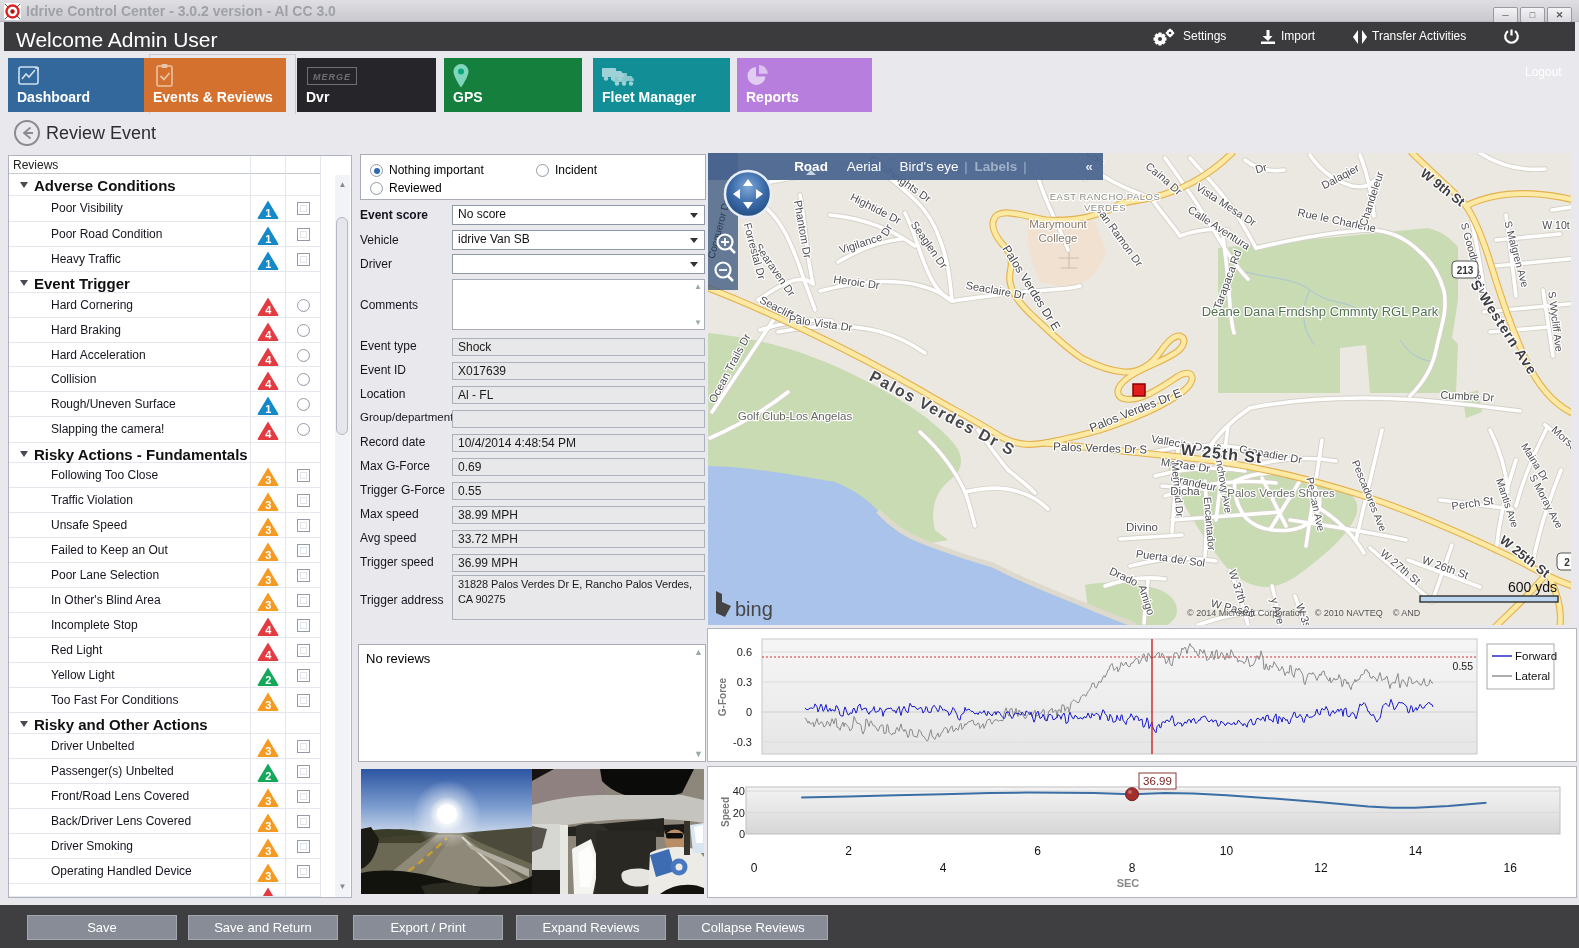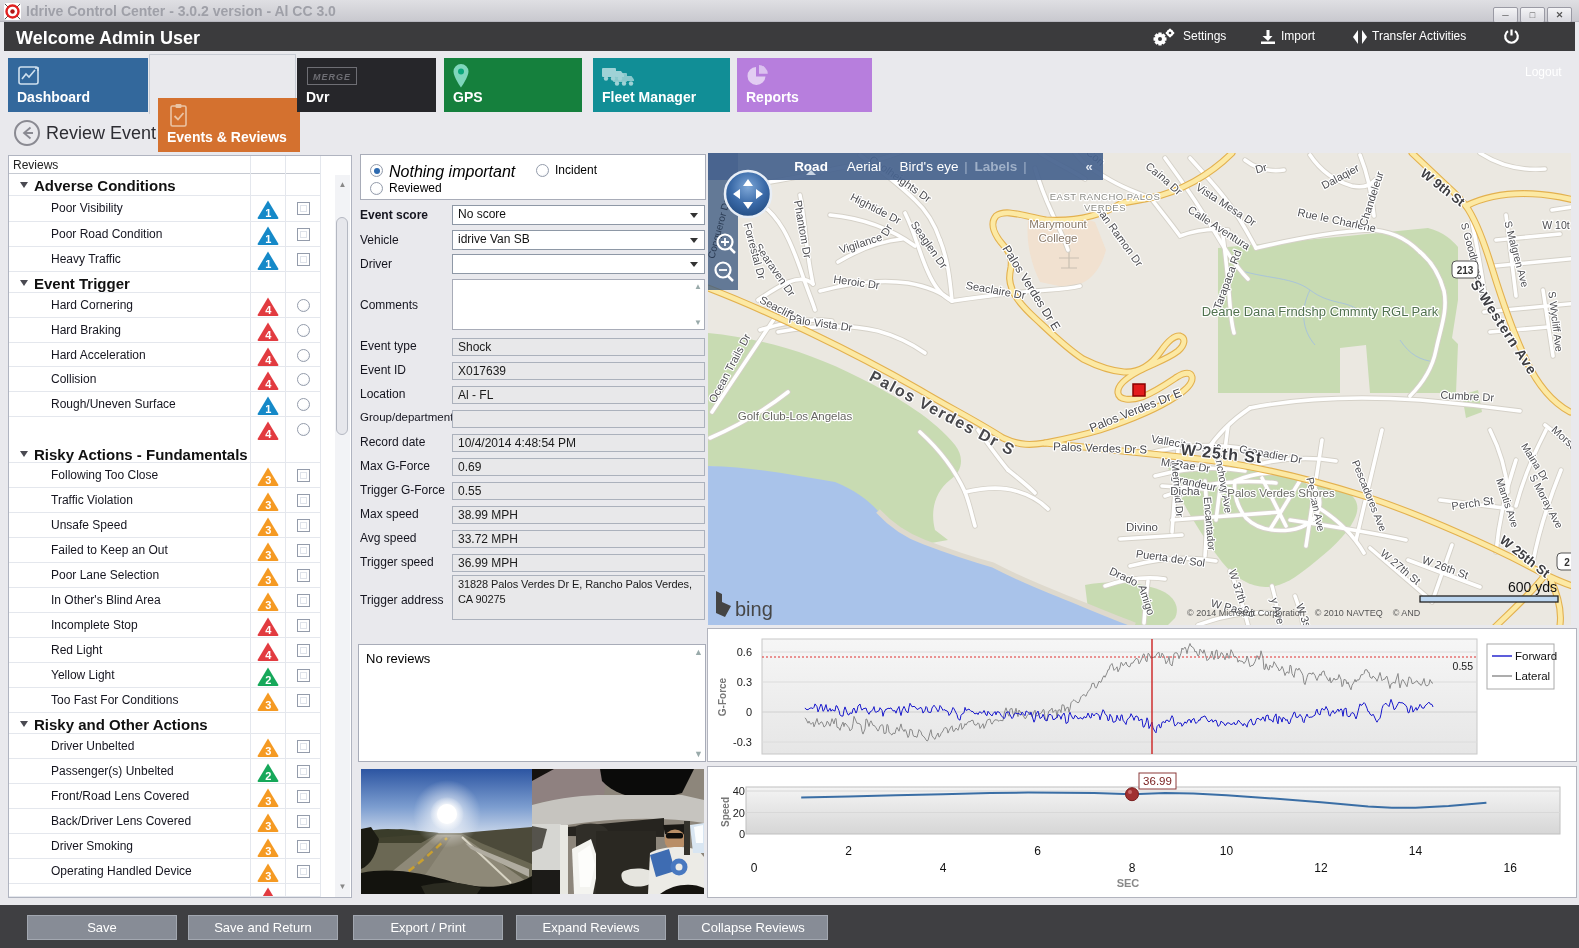--- a/index.html
+++ b/index.html
@@ -3,21 +3,21 @@
 html,body{margin:0;padding:0;width:1579px;height:948px;overflow:hidden;
 font-family:"Liberation Sans",sans-serif;background:#e9e9ed;}
 *{box-sizing:border-box;}
 .abs{position:absolute;}
 .titlebar{position:absolute;left:0;top:0;width:1579px;height:22px;
 background:linear-gradient(#dfdfe3,#c9c9cf);border-bottom:1px solid #b8b8c0;}
 .title-txt{position:absolute;left:26px;top:3px;font-size:14px;font-weight:bold;color:#9fa0a8;}
 .winbtn{position:absolute;top:7px;width:25px;height:16px;background:linear-gradient(#f4f4f6,#d9d9df);
 border:1px solid #9a9aa4;border-radius:2px;color:#555;font-size:9px;text-align:center;line-height:14px;font-weight:bold;}
 .navbar{position:absolute;left:4px;top:22px;width:1571px;height:29px;background:#3b3b3d;}
-.nav-left{position:absolute;left:12px;top:6px;color:#fff;font-size:18px;font-weight:bold;}
+.nav-left{position:absolute;left:12px;top:6px;color:#fff;font-size:21px;}
 .navitem{position:absolute;top:7px;color:#fff;font-size:12px;}
 .tab{position:absolute;top:58px;height:54px;color:#fff;}
 .tab .lbl{position:absolute;left:9px;bottom:7px;font-size:14px;font-weight:bold;}
 .seltab{position:absolute;left:149px;top:54px;width:147px;height:60px;border:1px solid #c8ccd4;border-bottom:none;background:transparent;}
 .backcirc{position:absolute;left:14px;top:120px;width:26px;height:26px;border-radius:50%;border:2px solid #8a8a92;}
 .hdr-txt{position:absolute;left:46px;top:123px;font-size:18px;color:#2d2d33;}
 .tree{position:absolute;left:8px;top:155px;width:344px;height:743px;background:#fff;border:1px solid #b0b4c0;}
 .trow{position:absolute;left:0;width:312px;border-bottom:1px solid #e4e7ed;}
 .grow{font-weight:bold;font-size:15px;color:#111;}
 .irow{font-size:12px;color:#15151f;}
@@ -81,21 +81,21 @@
 </div>
 <div class="seltab"></div>
 <div class="tab" style="left:8px;width:140px;background:#33689c;">
     <svg class="abs" style="left:9px;top:6px" width="24" height="24" viewBox="0 0 24 24">
       <rect x="2" y="3" width="19" height="17" rx="2" fill="none" stroke="#cfe0ee" stroke-width="1.6"></rect>
       <path d="M5,15 l4,-5 3,3 6,-7" stroke="#cfe0ee" stroke-width="1.6" fill="none"></path>
       <path d="M18,4 l3,0 0,3" stroke="#cfe0ee" stroke-width="1.6" fill="none"></path>
     </svg>
     <div class="lbl">Dashboard</div>
   </div>
-<div class="tab" style="left:158px;width:142px;background:#d4712f;margin-top:40px;">
+<div class="tab" style="left:144px;width:142px;background:#d4712f;">
     <svg class="abs" style="left:9px;top:5px" width="24" height="26" viewBox="0 0 24 26">
       <rect x="4" y="3" width="15" height="20" rx="1.5" fill="none" stroke="#eac3a4" stroke-width="1.6"></rect>
       <rect x="8.5" y="1" width="6" height="4" rx="1" fill="#eac3a4"></rect>
       <path d="M7.5,13 l3.5,3.5 5.5,-6.5" stroke="#eac3a4" stroke-width="1.8" fill="none"></path>
     </svg>
     <div class="lbl">Events &amp; Reviews</div>
   </div>
 <div class="tab" style="left:297px;width:139px;background:#26262a;">
     <svg class="abs" style="left:10px;top:9px" width="50" height="18" viewBox="0 0 50 18">
       <rect x="0.5" y="0.5" width="49" height="17" fill="none" stroke="#6e6e74"></rect>
@@ -195,20 +195,21 @@
       <path d="M11,0.5 L21.5,18 a1.5,1.5 0 0 1 -1,1 L1.5,19 a1.5,1.5 0 0 1 -1,-1z" fill="#e23b40"></path>
       <text x="11.4" y="16.5" font-size="11" font-weight="bold" fill="#fff" text-anchor="middle">4</text>
     </svg>
 <div class="rad" style="left:288px;top:217px;"></div>
 <div class="trow irow" style="top:236px;height:25px;padding:5px 0 0 42px;">Rough/Uneven Surface</div>
 <svg class="tri" style="left:248px;top:240px;" viewBox="0 0 22 19">
       <path d="M11,0.5 L21.5,18 a1.5,1.5 0 0 1 -1,1 L1.5,19 a1.5,1.5 0 0 1 -1,-1z" fill="#1589c8"></path>
       <text x="11.4" y="16.5" font-size="11" font-weight="bold" fill="#fff" text-anchor="middle">1</text>
     </svg>
 <div class="rad" style="left:288px;top:242px;"></div>
+<div class="trow irow" style="top:261px;height:26px;padding:5px 0 0 42px;">Slapping the camera!</div>
 <svg class="tri" style="left:248px;top:265px;" viewBox="0 0 22 19">
       <path d="M11,0.5 L21.5,18 a1.5,1.5 0 0 1 -1,1 L1.5,19 a1.5,1.5 0 0 1 -1,-1z" fill="#e23b40"></path>
       <text x="11.4" y="16.5" font-size="11" font-weight="bold" fill="#fff" text-anchor="middle">4</text>
     </svg>
 <div class="rad" style="left:288px;top:267px;"></div>
 <div class="trow irow" style="top:307px;height:25px;padding:5px 0 0 42px;">Following Too Close</div>
 <svg class="tri" style="left:248px;top:311px;" viewBox="0 0 22 19">
       <path d="M11,0.5 L21.5,18 a1.5,1.5 0 0 1 -1,1 L1.5,19 a1.5,1.5 0 0 1 -1,-1z" fill="#f59a23"></path>
       <text x="11.4" y="16.5" font-size="11" font-weight="bold" fill="#fff" text-anchor="middle">3</text>
     </svg>
@@ -312,21 +313,21 @@
  <div style="position:absolute;left:326px;top:19px;width:15px;height:722px;background:#f2f3f6;">
   <div style="position:absolute;left:0;top:2px;width:15px;height:16px;background:#f2f3f6;color:#888;font-size:8px;text-align:center;line-height:16px;">▲</div>
   <div style="position:absolute;left:1px;top:42px;width:12px;height:218px;background:#e6e7ec;border:1px solid #b4b8c2;border-radius:6px;"></div>
   <div style="position:absolute;left:0;bottom:2px;width:15px;height:16px;color:#888;font-size:8px;text-align:center;line-height:16px;">▼</div>
  </div>
 </div>
 
 <div class="panel" style="left:360px;top:154px;width:346px;height:46px;border-color:#a8acb8;">
  <div class="rad" style="left:9px;top:9px;"></div>
  <div style="position:absolute;left:12.5px;top:12.5px;width:6px;height:6px;border-radius:50%;background:#2d6ab0;"></div>
- <div style="position:absolute;left:28px;top:8px;font-size:16px;font-style:italic;">Nothing important</div>
+ <div style="position:absolute;left:28px;top:8px;font-size:12px;">Nothing important</div>
  <div class="rad" style="left:175px;top:9px;"></div>
  <div style="position:absolute;left:194px;top:8px;font-size:12px;">Incident</div>
  <div class="rad" style="left:9px;top:27px;"></div>
  <div style="position:absolute;left:28px;top:26px;font-size:12px;">Reviewed</div>
 </div>
 <div class="flabel" style="top:208px;font-weight:bold;">Event score</div>
 <div class="combo" style="left:452px;top:205px;width:253px;height:20px;">No score</div>
 <div class="flabel" style="top:233px;">Vehicle</div>
 <div class="combo" style="left:452px;top:230px;width:253px;height:20px;">idrive Van SB</div>
 <div class="flabel" style="top:257px;">Driver</div>

